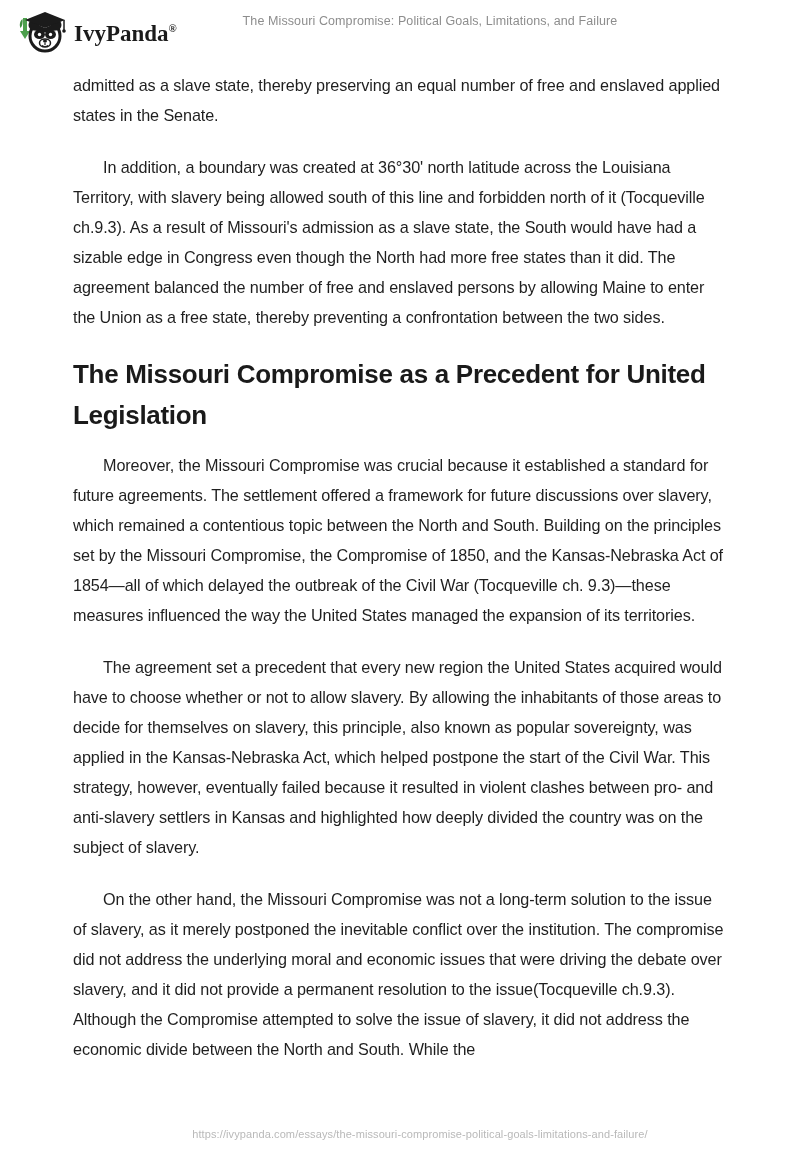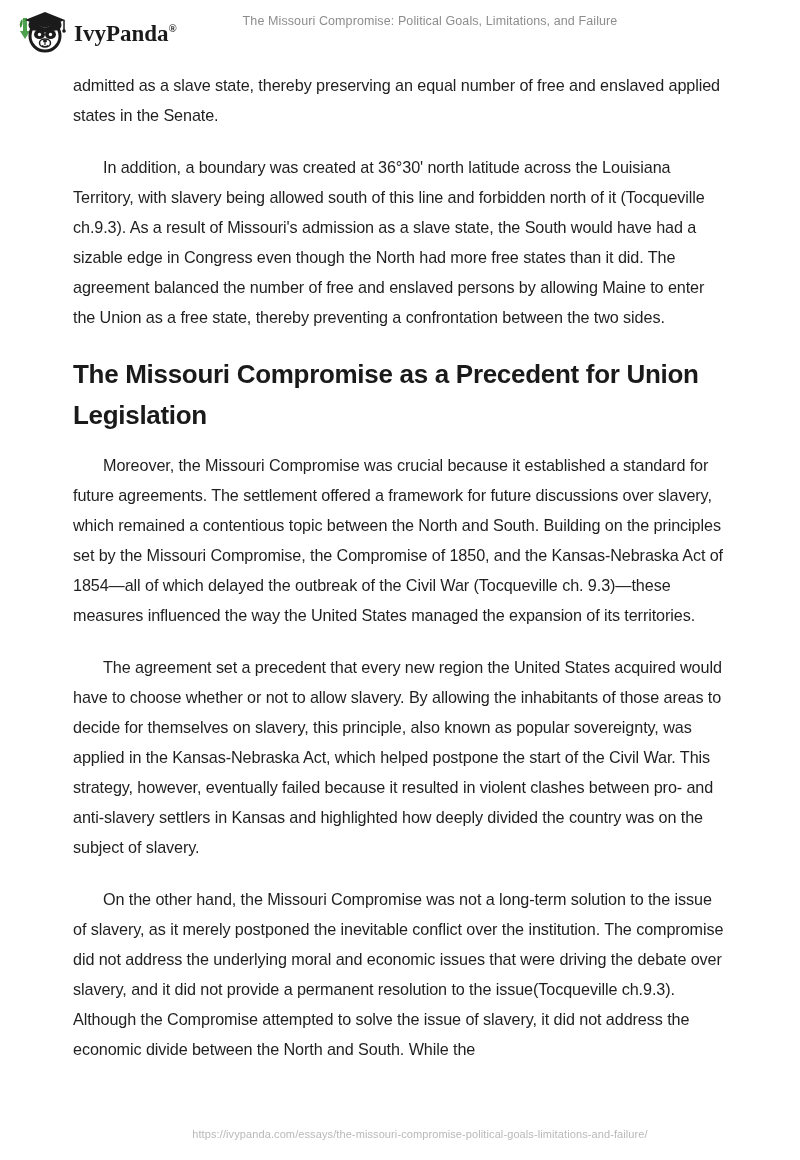--- a/index.html
+++ b/index.html
@@ -166,21 +166,21 @@
 
     <div class="header-title">The Missouri Compromise: Political Goals, Limitations, and Failure</div>
   </div>
 
   <div class="content">
 
     <p class="no-indent">admitted as a slave state, thereby preserving an equal number of free and enslaved applied states in the Senate.</p>
 
     <p>In addition, a boundary was created at 36°30' north latitude across the Louisiana Territory, with slavery being allowed south of this line and forbidden north of it (Tocqueville ch.9.3). As a result of Missouri's admission as a slave state, the South would have had a sizable edge in Congress even though the North had more free states than it did. The agreement balanced the number of free and enslaved persons by allowing Maine to enter the Union as a free state, thereby preventing a confrontation between the two sides.</p>
 
-    <h2>The Missouri Compromise as a Precedent for Union Legislation</h2>
+    <h2>The Missouri Compromise as a Precedent for United Legislation</h2>
 
     <p>Moreover, the Missouri Compromise was crucial because it established a standard for future agreements. The settlement offered a framework for future discussions over slavery, which remained a contentious topic between the North and South. Building on the principles set by the Missouri Compromise, the Compromise of 1850, and the Kansas-Nebraska Act of 1854—all of which delayed the outbreak of the Civil War (Tocqueville ch. 9.3)—these measures influenced the way the United States managed the expansion of its territories.</p>
 
     <p>The agreement set a precedent that every new region the United States acquired would have to choose whether or not to allow slavery. By allowing the inhabitants of those areas to decide for themselves on slavery, this principle, also known as popular sovereignty, was applied in the Kansas-Nebraska Act, which helped postpone the start of the Civil War. This strategy, however, eventually failed because it resulted in violent clashes between pro- and anti-slavery settlers in Kansas and highlighted how deeply divided the country was on the subject of slavery.</p>
 
 
     <p>On the other hand, the Missouri Compromise was not a long-term solution to the issue of slavery, as it merely postponed the inevitable conflict over the institution. The compromise did not address the underlying moral and economic issues that were driving the debate over slavery, and it did not provide a permanent resolution to the issue(Tocqueville ch.9.3). Although the Compromise attempted to solve the issue of slavery, it did not address the economic divide between the North and South. While the</p>
 
   </div>
 

